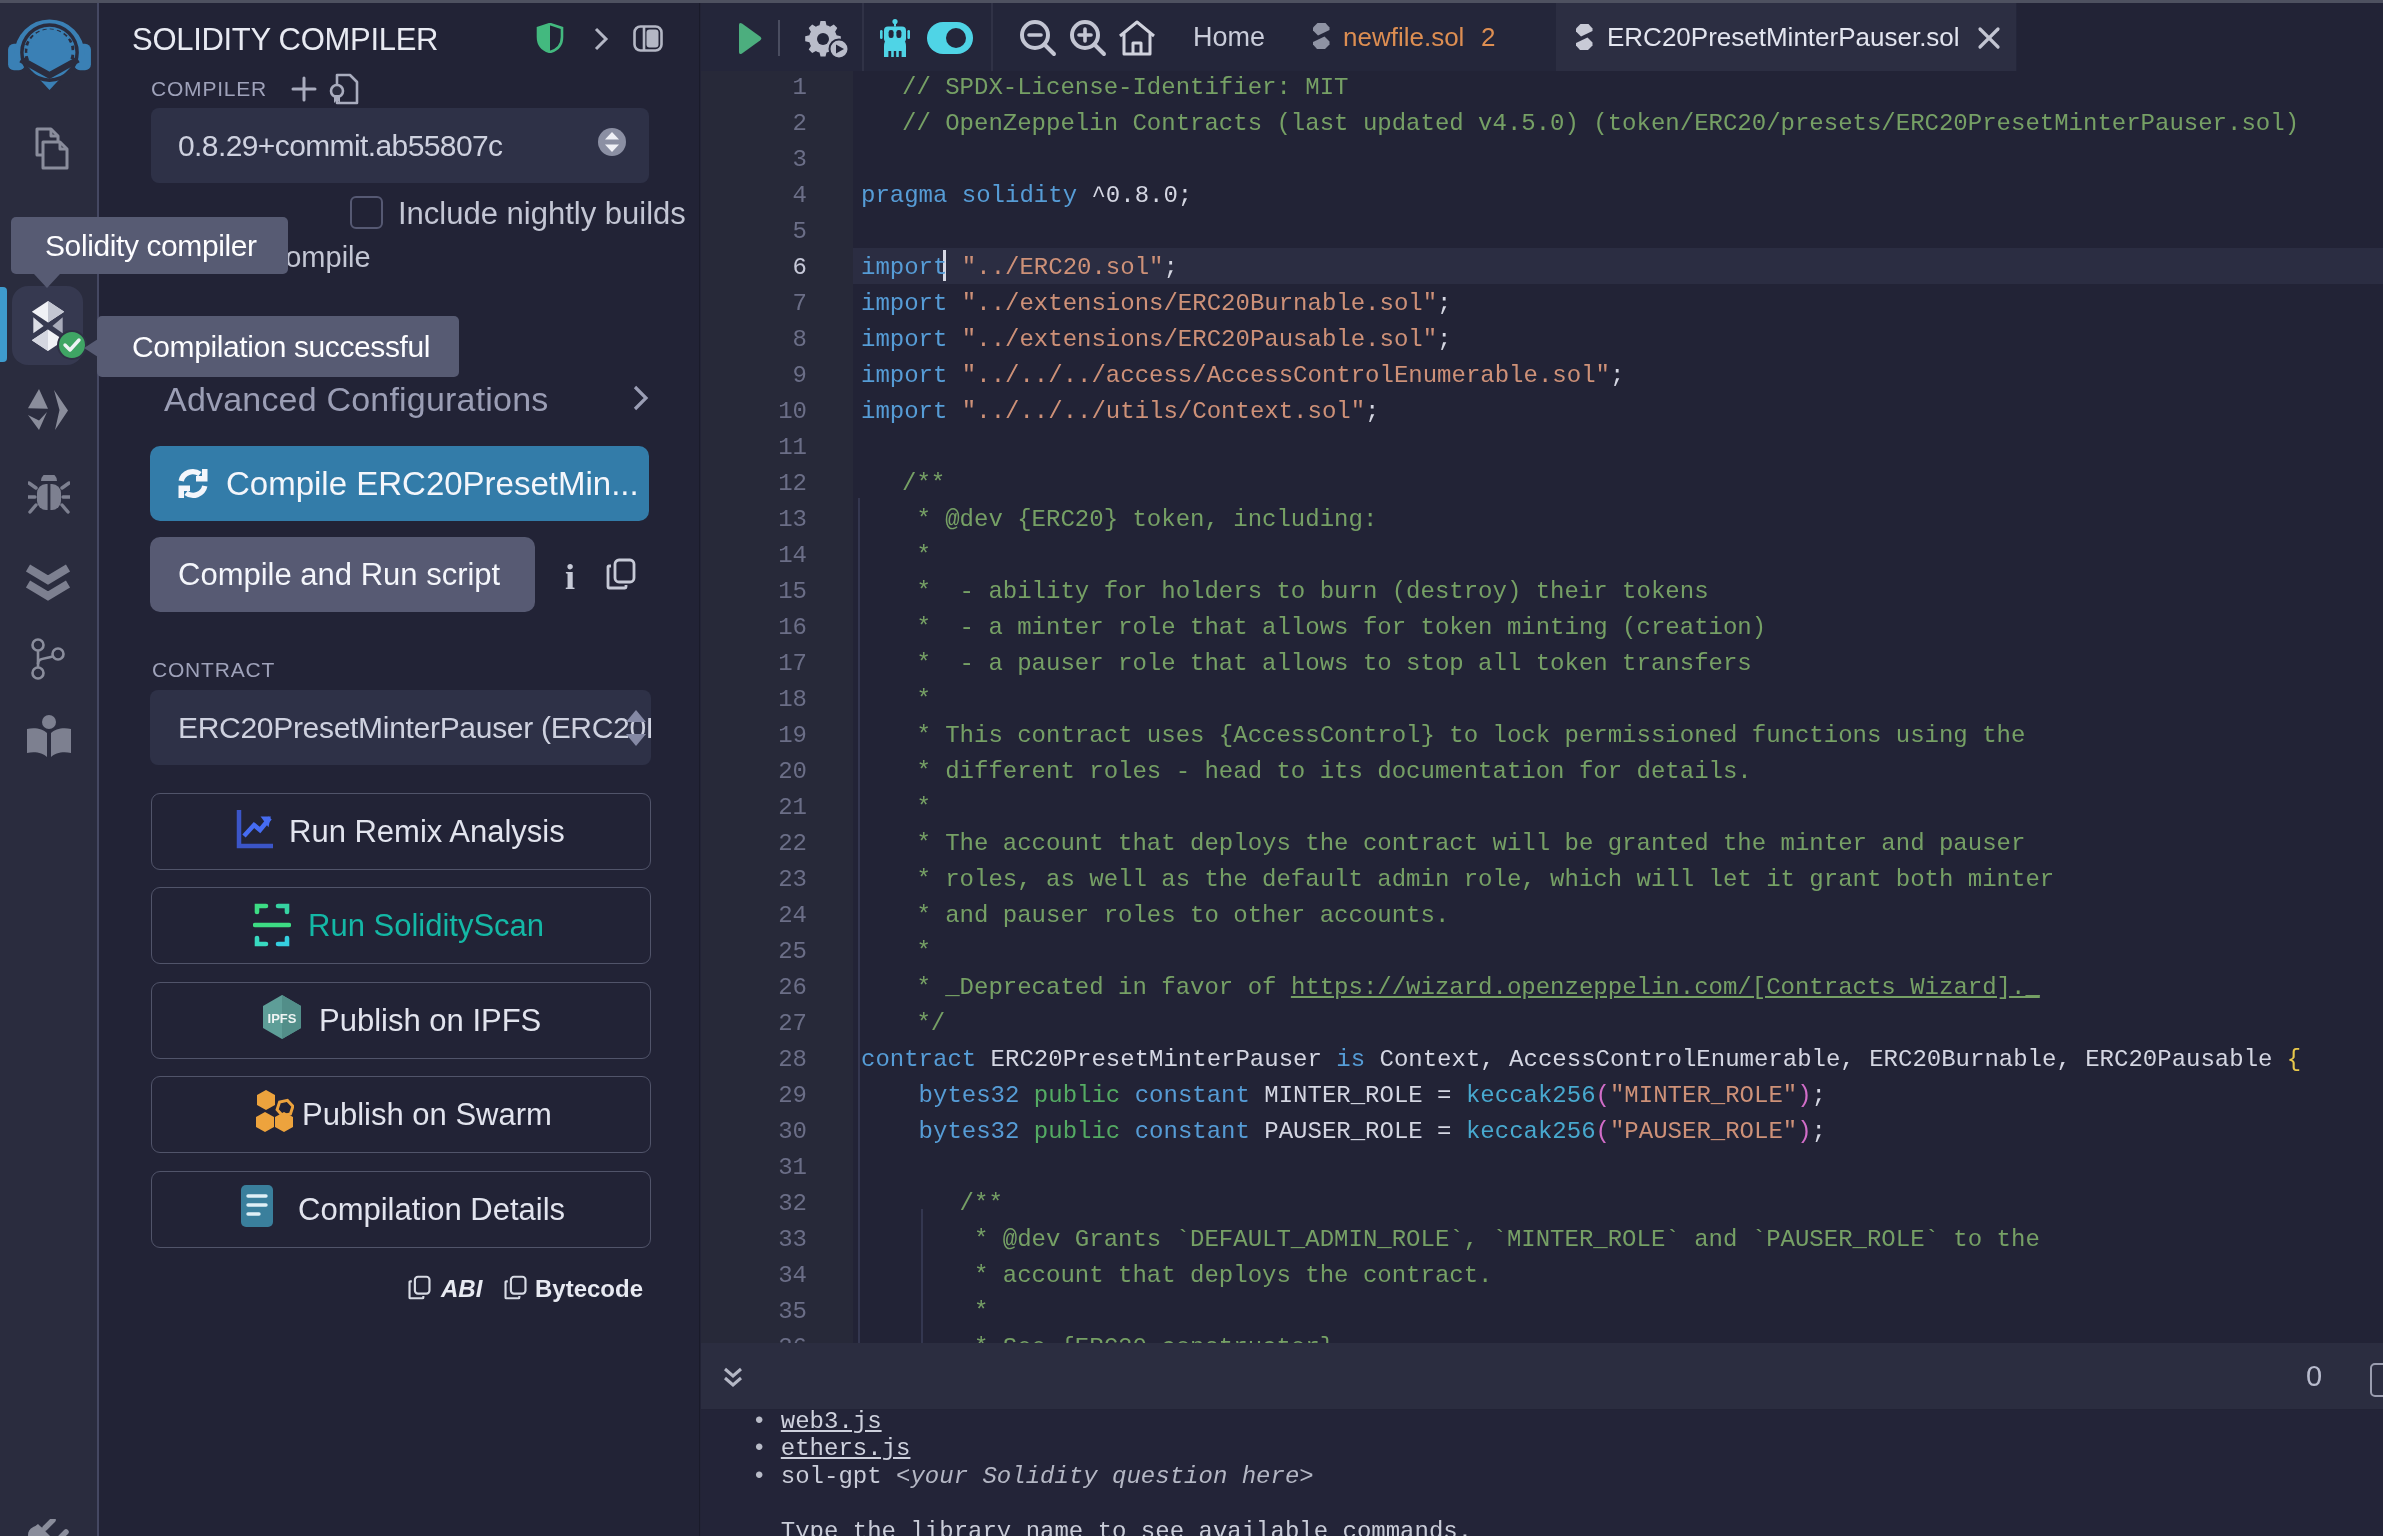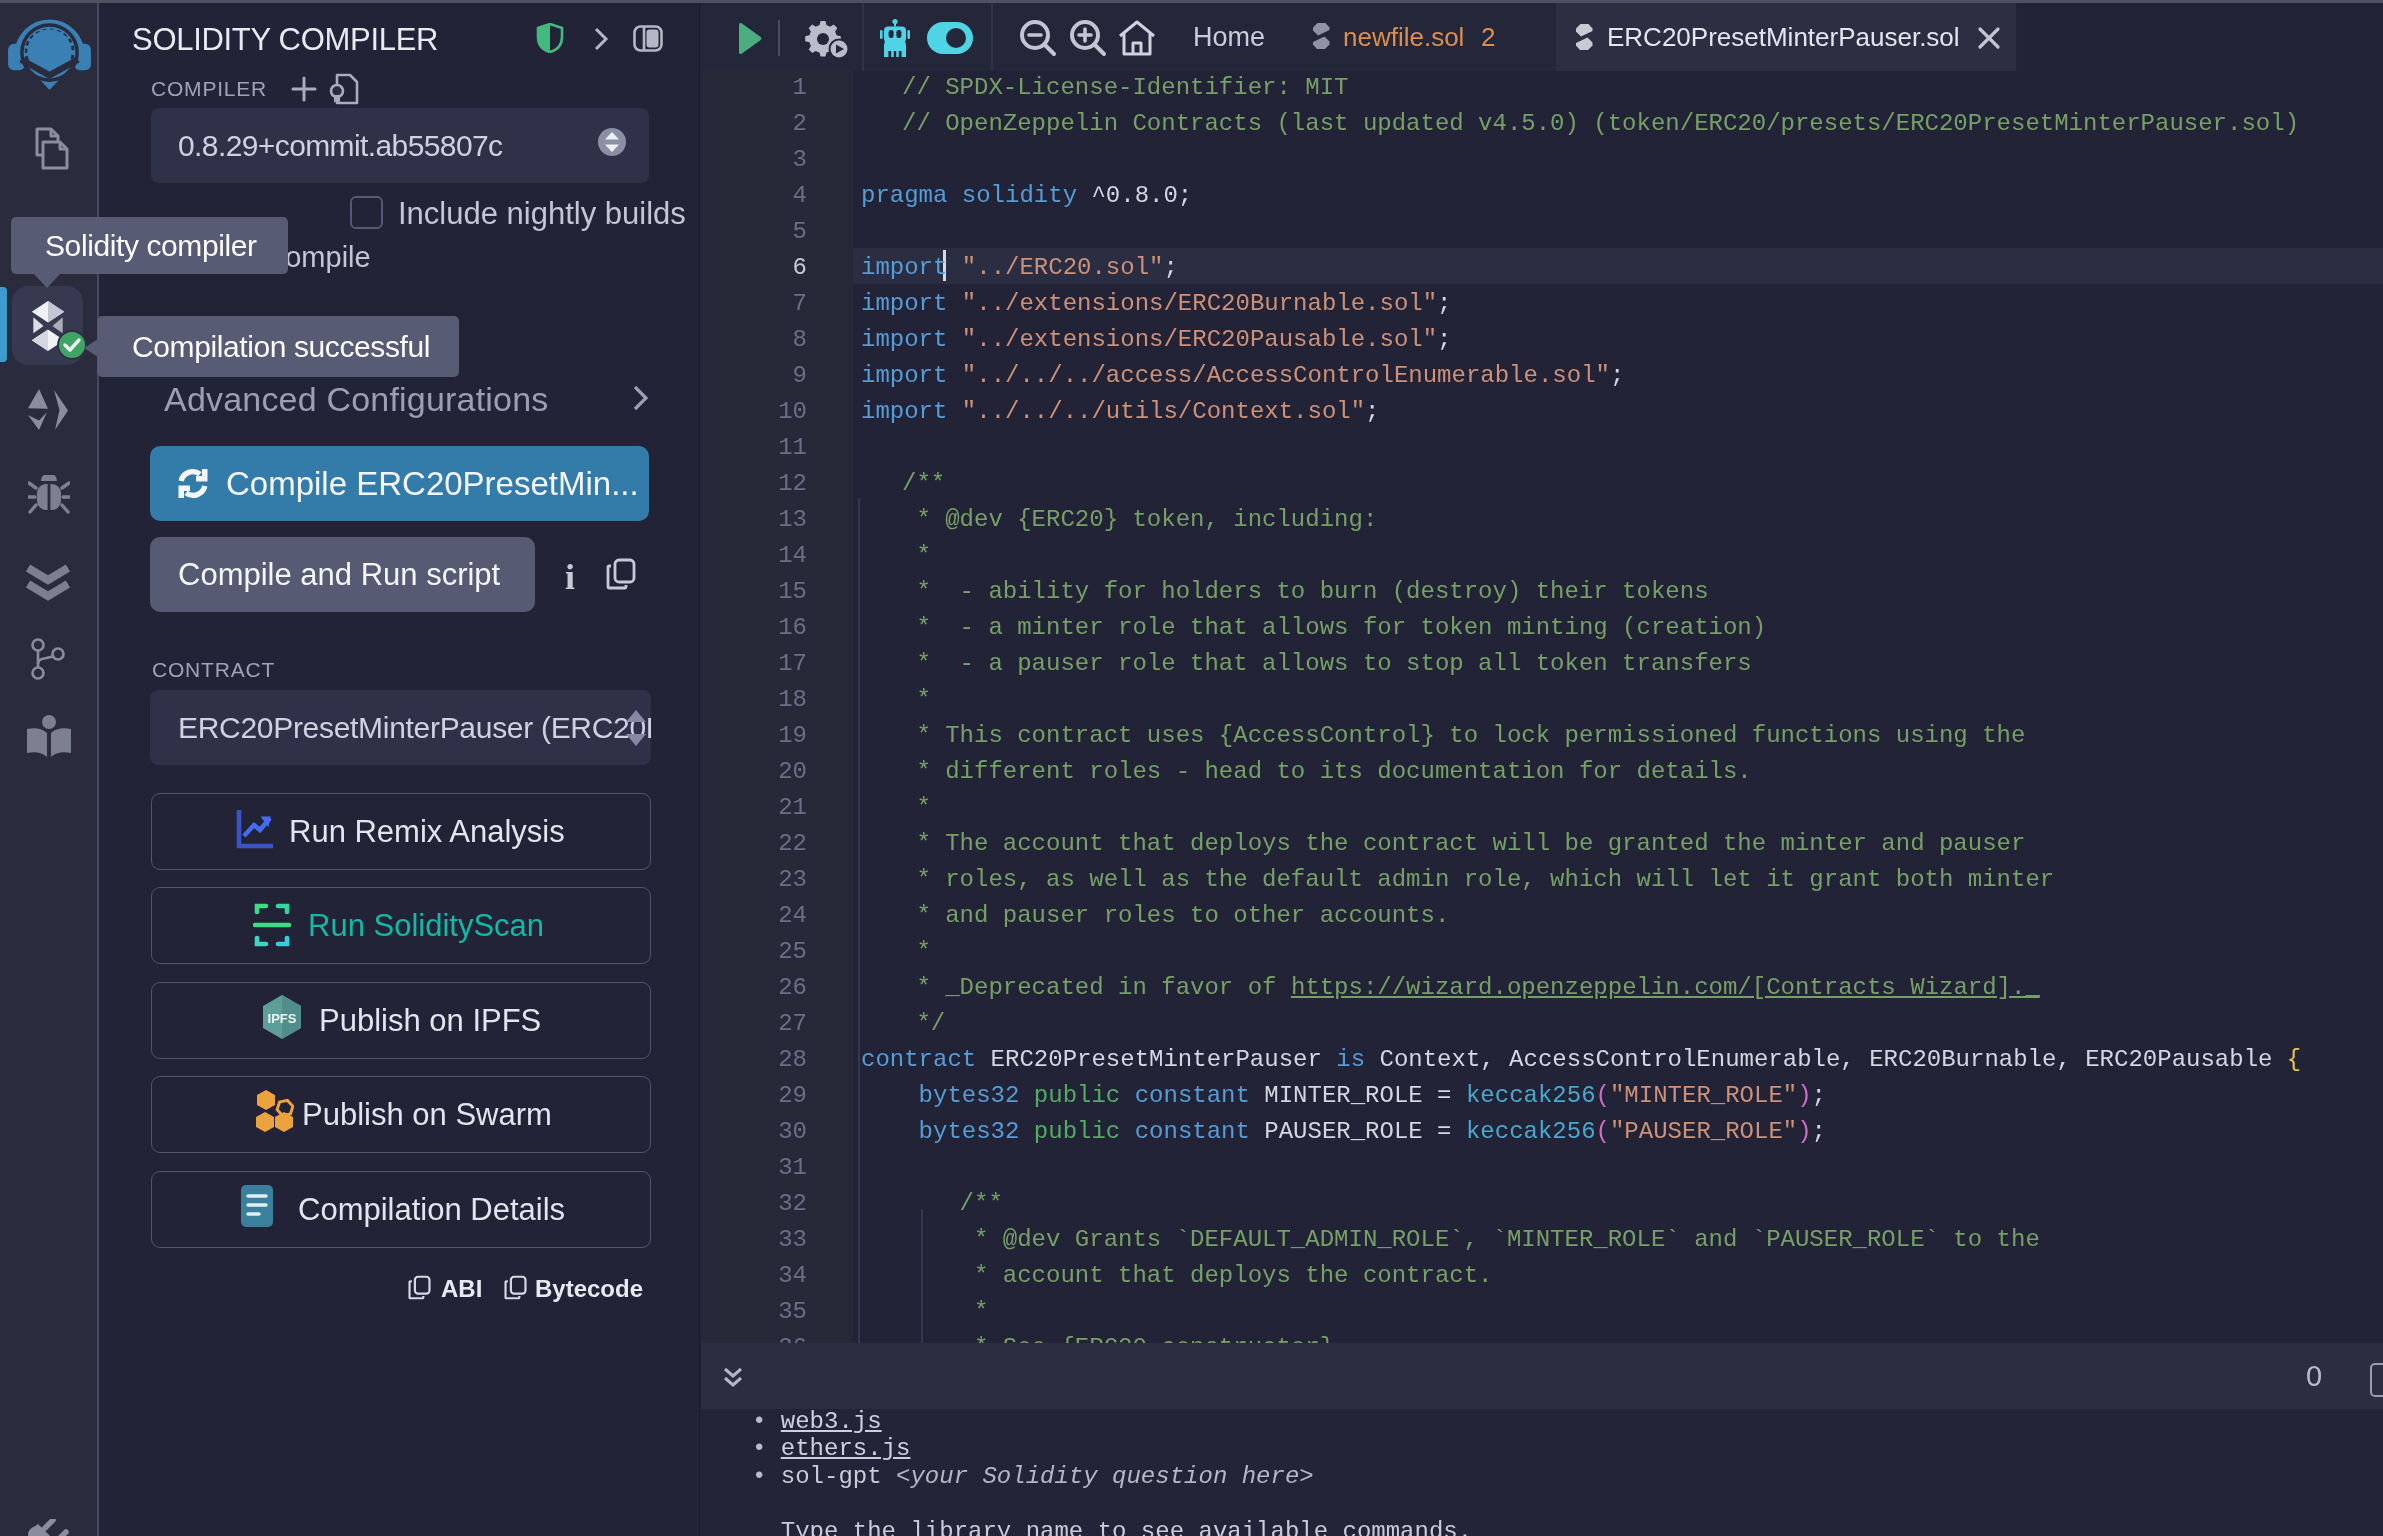--- a/index.html
+++ b/index.html
@@ -251,21 +251,21 @@
   </g>
 </svg>
 <div class="abs" style="left:298px;top:1171px;height:77px;line-height:77px;font-size:31px;color:#e2e4ee;">Compilation Details</div>
 
 <svg class="abs" style="left:408px;top:1275px;" width="23" height="25" viewBox="0 0 30 32">
   <g fill="none" stroke="#d7dae4" stroke-width="2.8">
     <rect x="9" y="2" width="19" height="22" rx="4"></rect>
     <path d="M5 8 H 3 a 1 1 0 0 0 -1 1 V 29 a 1 1 0 0 0 1 1 H 19 a 1 1 0 0 0 1 -1 V 27"></path>
   </g>
 </svg>
-<div class="abs" style="left:441px;top:1275px;font-size:24px;font-weight:bold;color:#e8eaf2;">ABI</div>
+<div class="abs" style="left:441px;top:1275px;font-size:24px;font-weight:bold;color:#e8eaf2;font-style:italic;">ABI</div>
 <svg class="abs" style="left:504px;top:1275px;" width="23" height="25" viewBox="0 0 30 32">
   <g fill="none" stroke="#d7dae4" stroke-width="2.8">
     <rect x="9" y="2" width="19" height="22" rx="4"></rect>
     <path d="M5 8 H 3 a 1 1 0 0 0 -1 1 V 29 a 1 1 0 0 0 1 1 H 19 a 1 1 0 0 0 1 -1 V 27"></path>
   </g>
 </svg>
 <div class="abs" style="left:535px;top:1275px;font-size:24px;font-weight:bold;color:#e8eaf2;">Bytecode</div>
 
 <div class="abs" id="tabbar" style="left:701px;top:3px;width:1683px;height:68px;background:#24263a;"></div>
 

